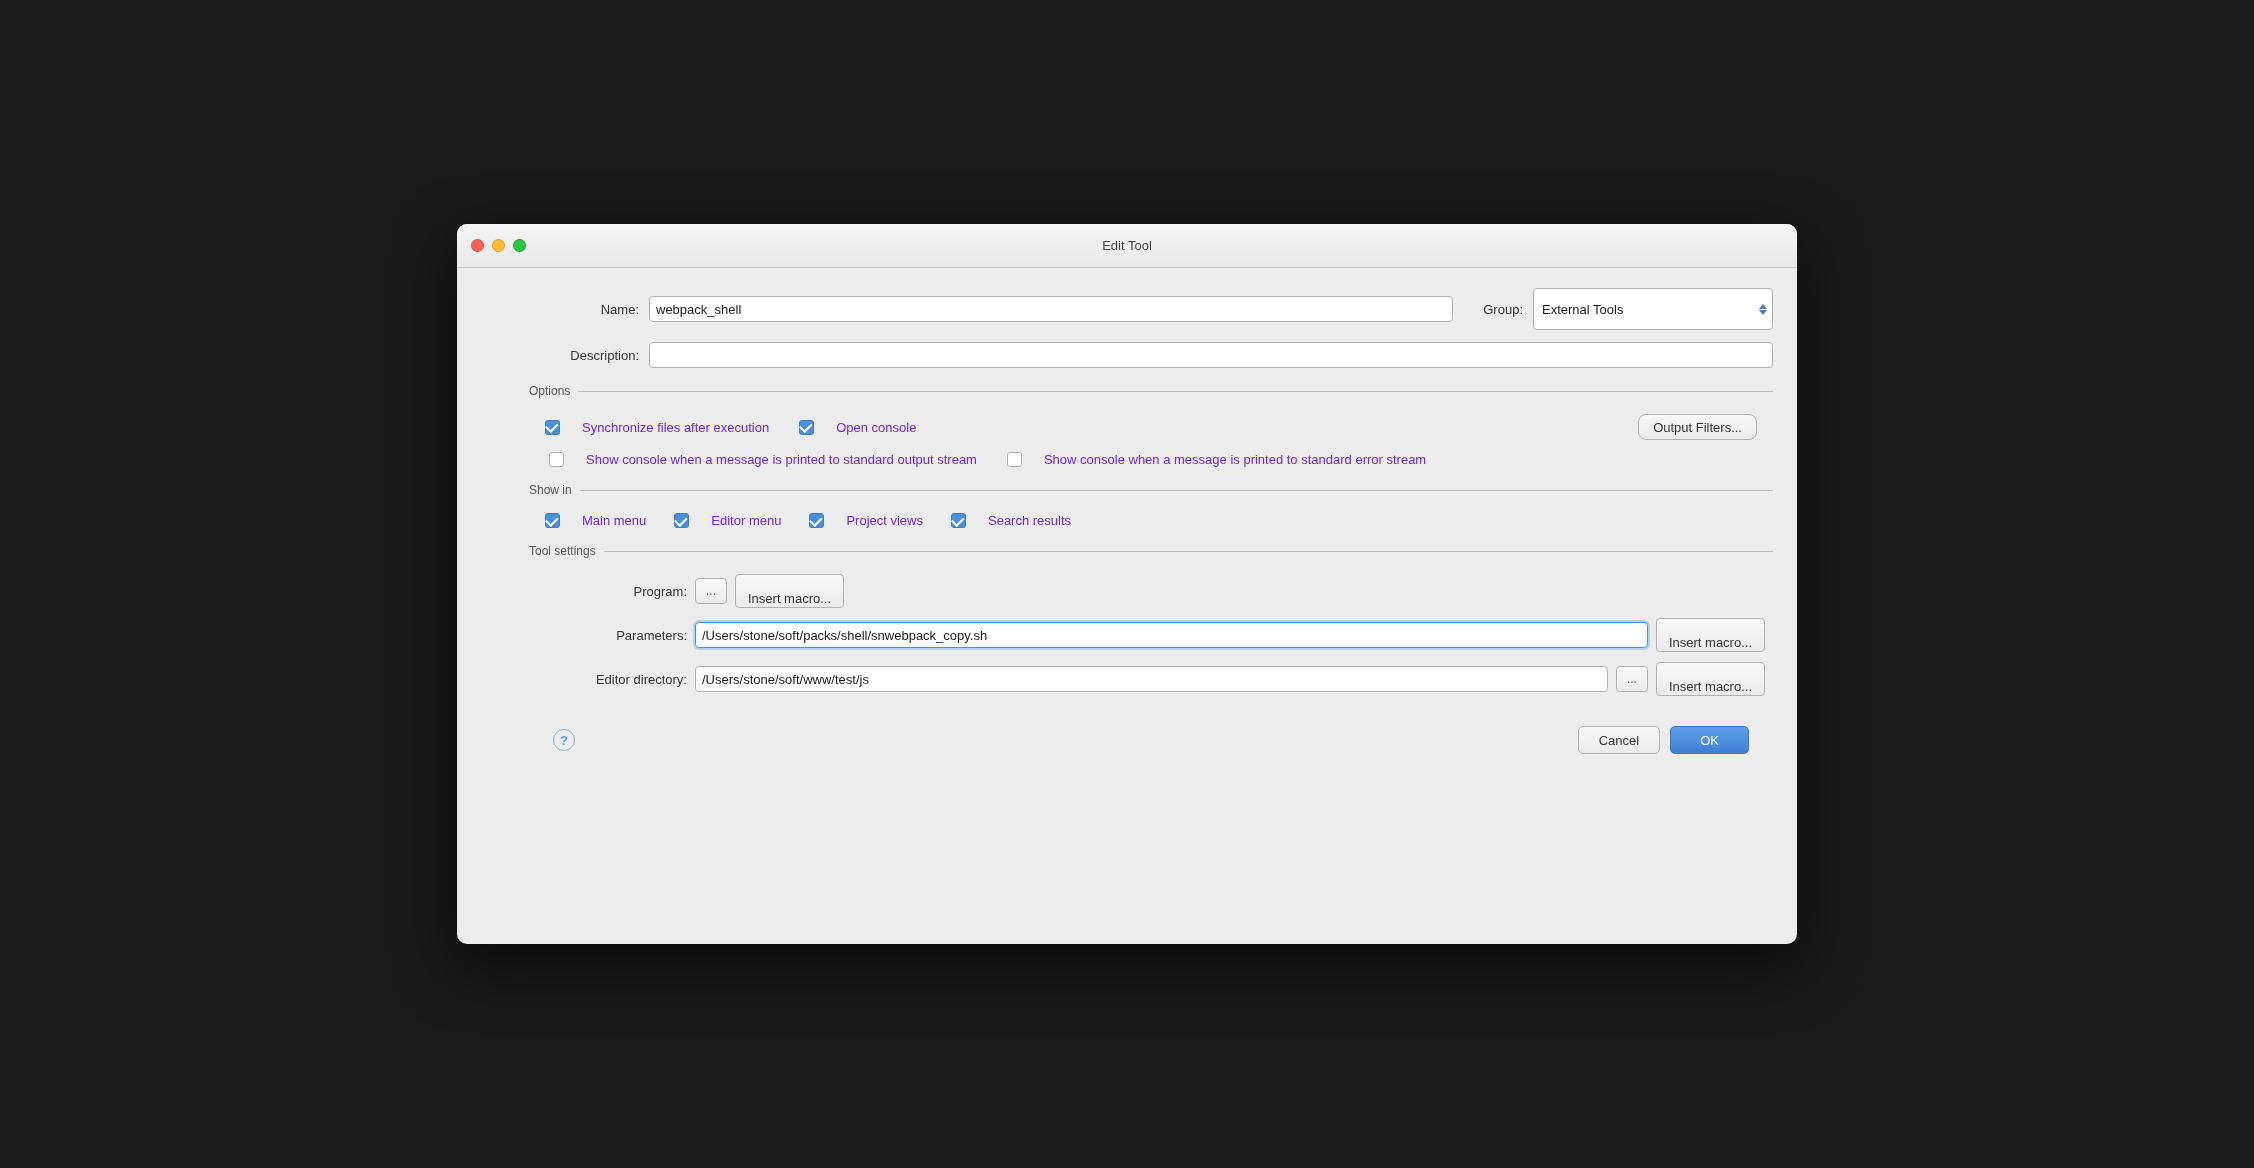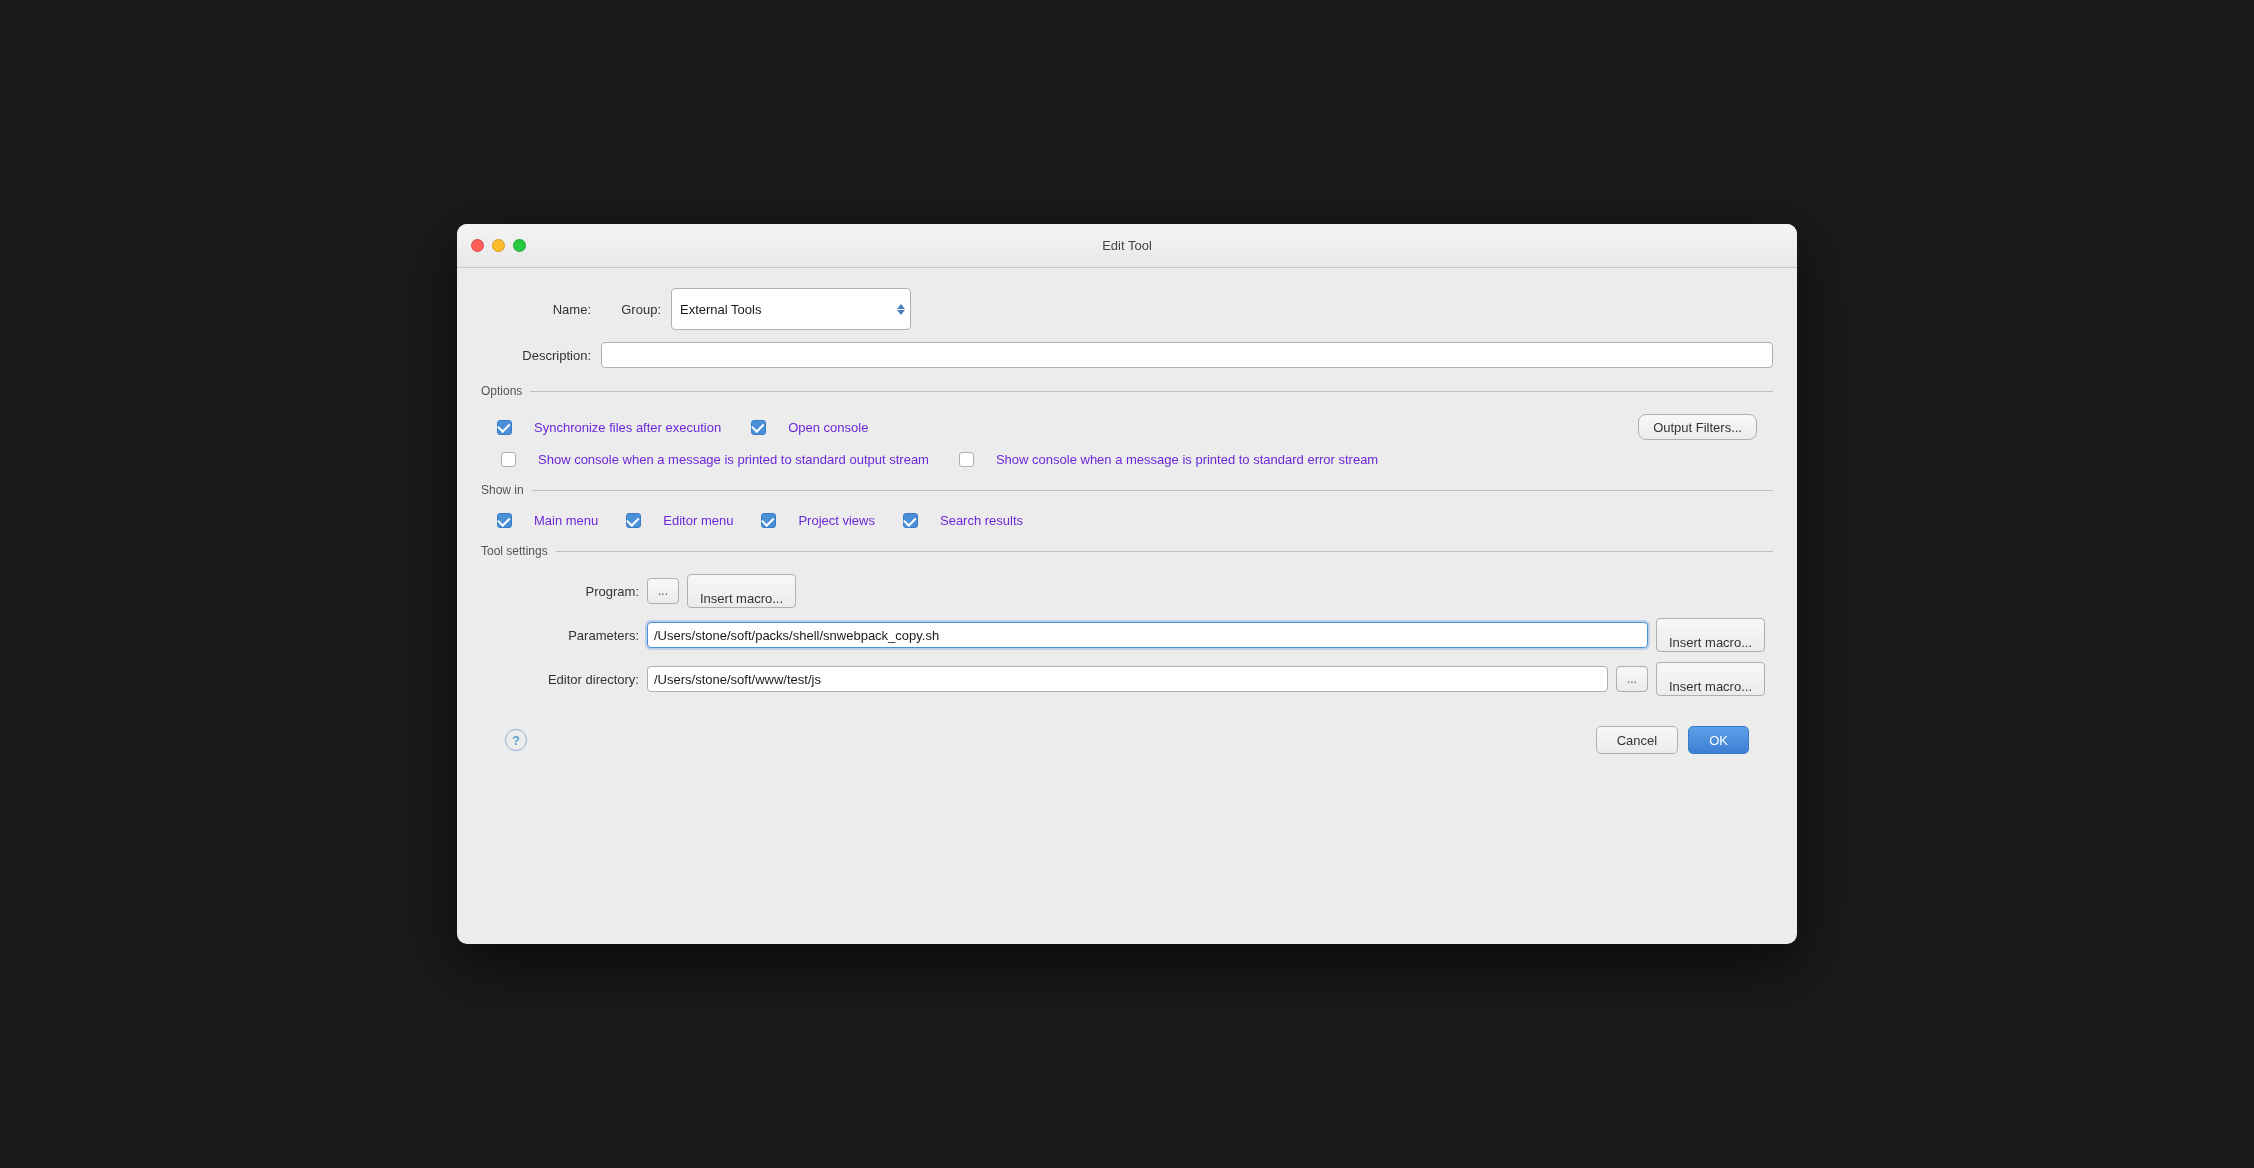--- a/index.html
+++ b/index.html
@@ -53,20 +53,21 @@
       position: absolute;
       left: 50%;
       transform: translateX(-50%);
       font-size: 13px;
       color: #444;
       font-weight: 500;
     }
 
     .content {
       padding: 20px 24px;
+      margin-left: 48px;
     }
 
     .form-label {
       font-size: 13px;
       color: #333;
       min-width: 110px;
       text-align: right;
     }
 
     .text-input {
@@ -325,21 +326,21 @@
       border: 1px solid #b0b0b0;
       border-radius: 5px;
       background: linear-gradient(to bottom, #f8f8f8, #ebebeb);
       font-size: 13px;
       cursor: pointer;
       color: #333;
     }
 
     .ok-btn {
       height: 28px;
-      padding: 0 20px;
+      padding: 0 29px;
       border: 1px solid #3a7bc8;
       border-radius: 5px;
       background: linear-gradient(to bottom, #5ca0e8, #3d7ed4);
       font-size: 13px;
       cursor: pointer;
       color: white;
       font-weight: 500;
     }
 
     .name-group-row {
@@ -360,20 +361,21 @@
       <div class="traffic-light minimize"></div>
       <div class="traffic-light maximize"></div>
     </div>
     <span class="window-title">Edit Tool</span>
   </div>
 
   <div class="content">
 
     <div class="name-group-row">
       <span class="form-label">Name:</span>
+      <input class="text-input name-input" type="text" value="webpack_shell" style="">
 
       <span class="form-label" style="min-width:60px; text-align:right;">Group:</span>
       <div class="group-select-wrapper">
         <select class="group-select">
           <option>External Tools</option>
         </select>
         <div class="select-arrows">
           <span class="arrow-up"></span>
           <span class="arrow-down"></span>
         </div>

